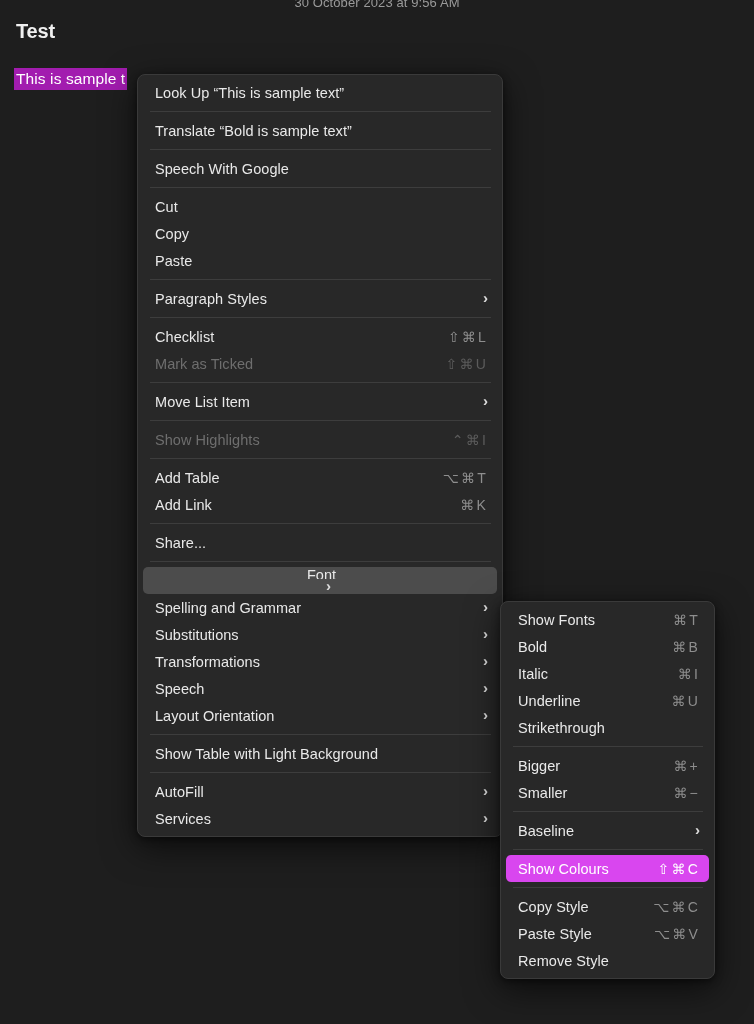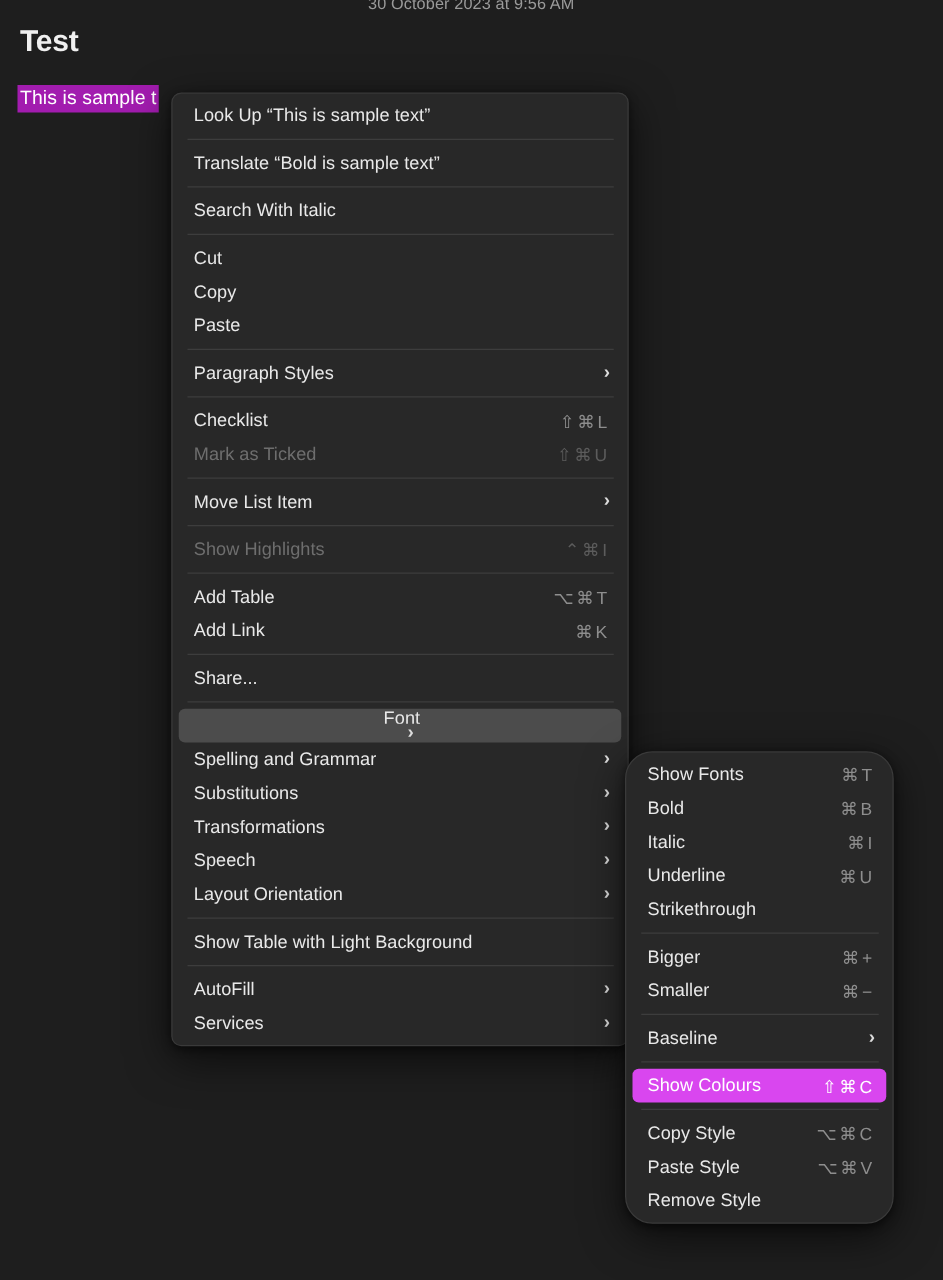--- a/index.html
+++ b/index.html
@@ -13,21 +13,21 @@
   #root { position:relative; width:754px; height:1024px; background:#1e1e1e; }
 
   
   .note-date {
     position:absolute; top:-5px; left:0; width:754px;
     text-align:center;
     font-size:13px; color:#9a9a9a; letter-spacing:.1px;
   }
   .note-title {
     position:absolute; top:20px; left:16px;
-    font-size:24px; font-weight:bold; color:#f0f0f0;
+    font-size:20px; font-weight:bold; color:#f0f0f0;
     letter-spacing:-.2px;
   }
   .note-body {
     position:absolute; top:70px; left:14px;
     font-size:15.5px; color:#f2f2f2;
     letter-spacing:.1px;
   }
   .note-body .sel {
     background:#a21caf;
     color:#ffffff;
@@ -38,21 +38,21 @@
   .menu {
     position:absolute;
     background:#282828;
     border:1px solid #3a3a3a;
     border-radius:8px;
     box-shadow:0 10px 34px rgba(0,0,0,.62), 0 2px 7px rgba(0,0,0,.5);
     padding:4px 0;
     overflow:hidden;
   }
   .menu-main { left:137px; top:74px; width:366px; }
-  .menu-sub  { left:500px; top:601px; width:215px;border-radius:22px; }
+  .menu-sub  { left:500px; top:601px; width:215px; }
 
   .mi {
     position:relative;
     display:flex; align-items:center;
     height:27px;
     margin:0 5px;
     padding:0 9px 0 12px;
     border-radius:5px;
     color:#e9e9e9;
     font-size:14.5px;
@@ -106,21 +106,21 @@
   <div class="menu menu-main" id="menu-main">
       <div class="mi">
         <span class="lbl">Look Up “This is sample text”</span>
       </div>
       <div class="sep"></div>
       <div class="mi">
         <span class="lbl">Translate “Bold is sample text”</span>
       </div>
       <div class="sep"></div>
       <div class="mi">
-        <span class="lbl">Search With Italic</span>
+        <span class="lbl">Speech With Google</span>
       </div>
       <div class="sep"></div>
       <div class="mi">
         <span class="lbl">Cut</span>
       </div>
       <div class="mi">
         <span class="lbl">Copy</span>
       </div>
       <div class="mi">
         <span class="lbl">Paste</span>

